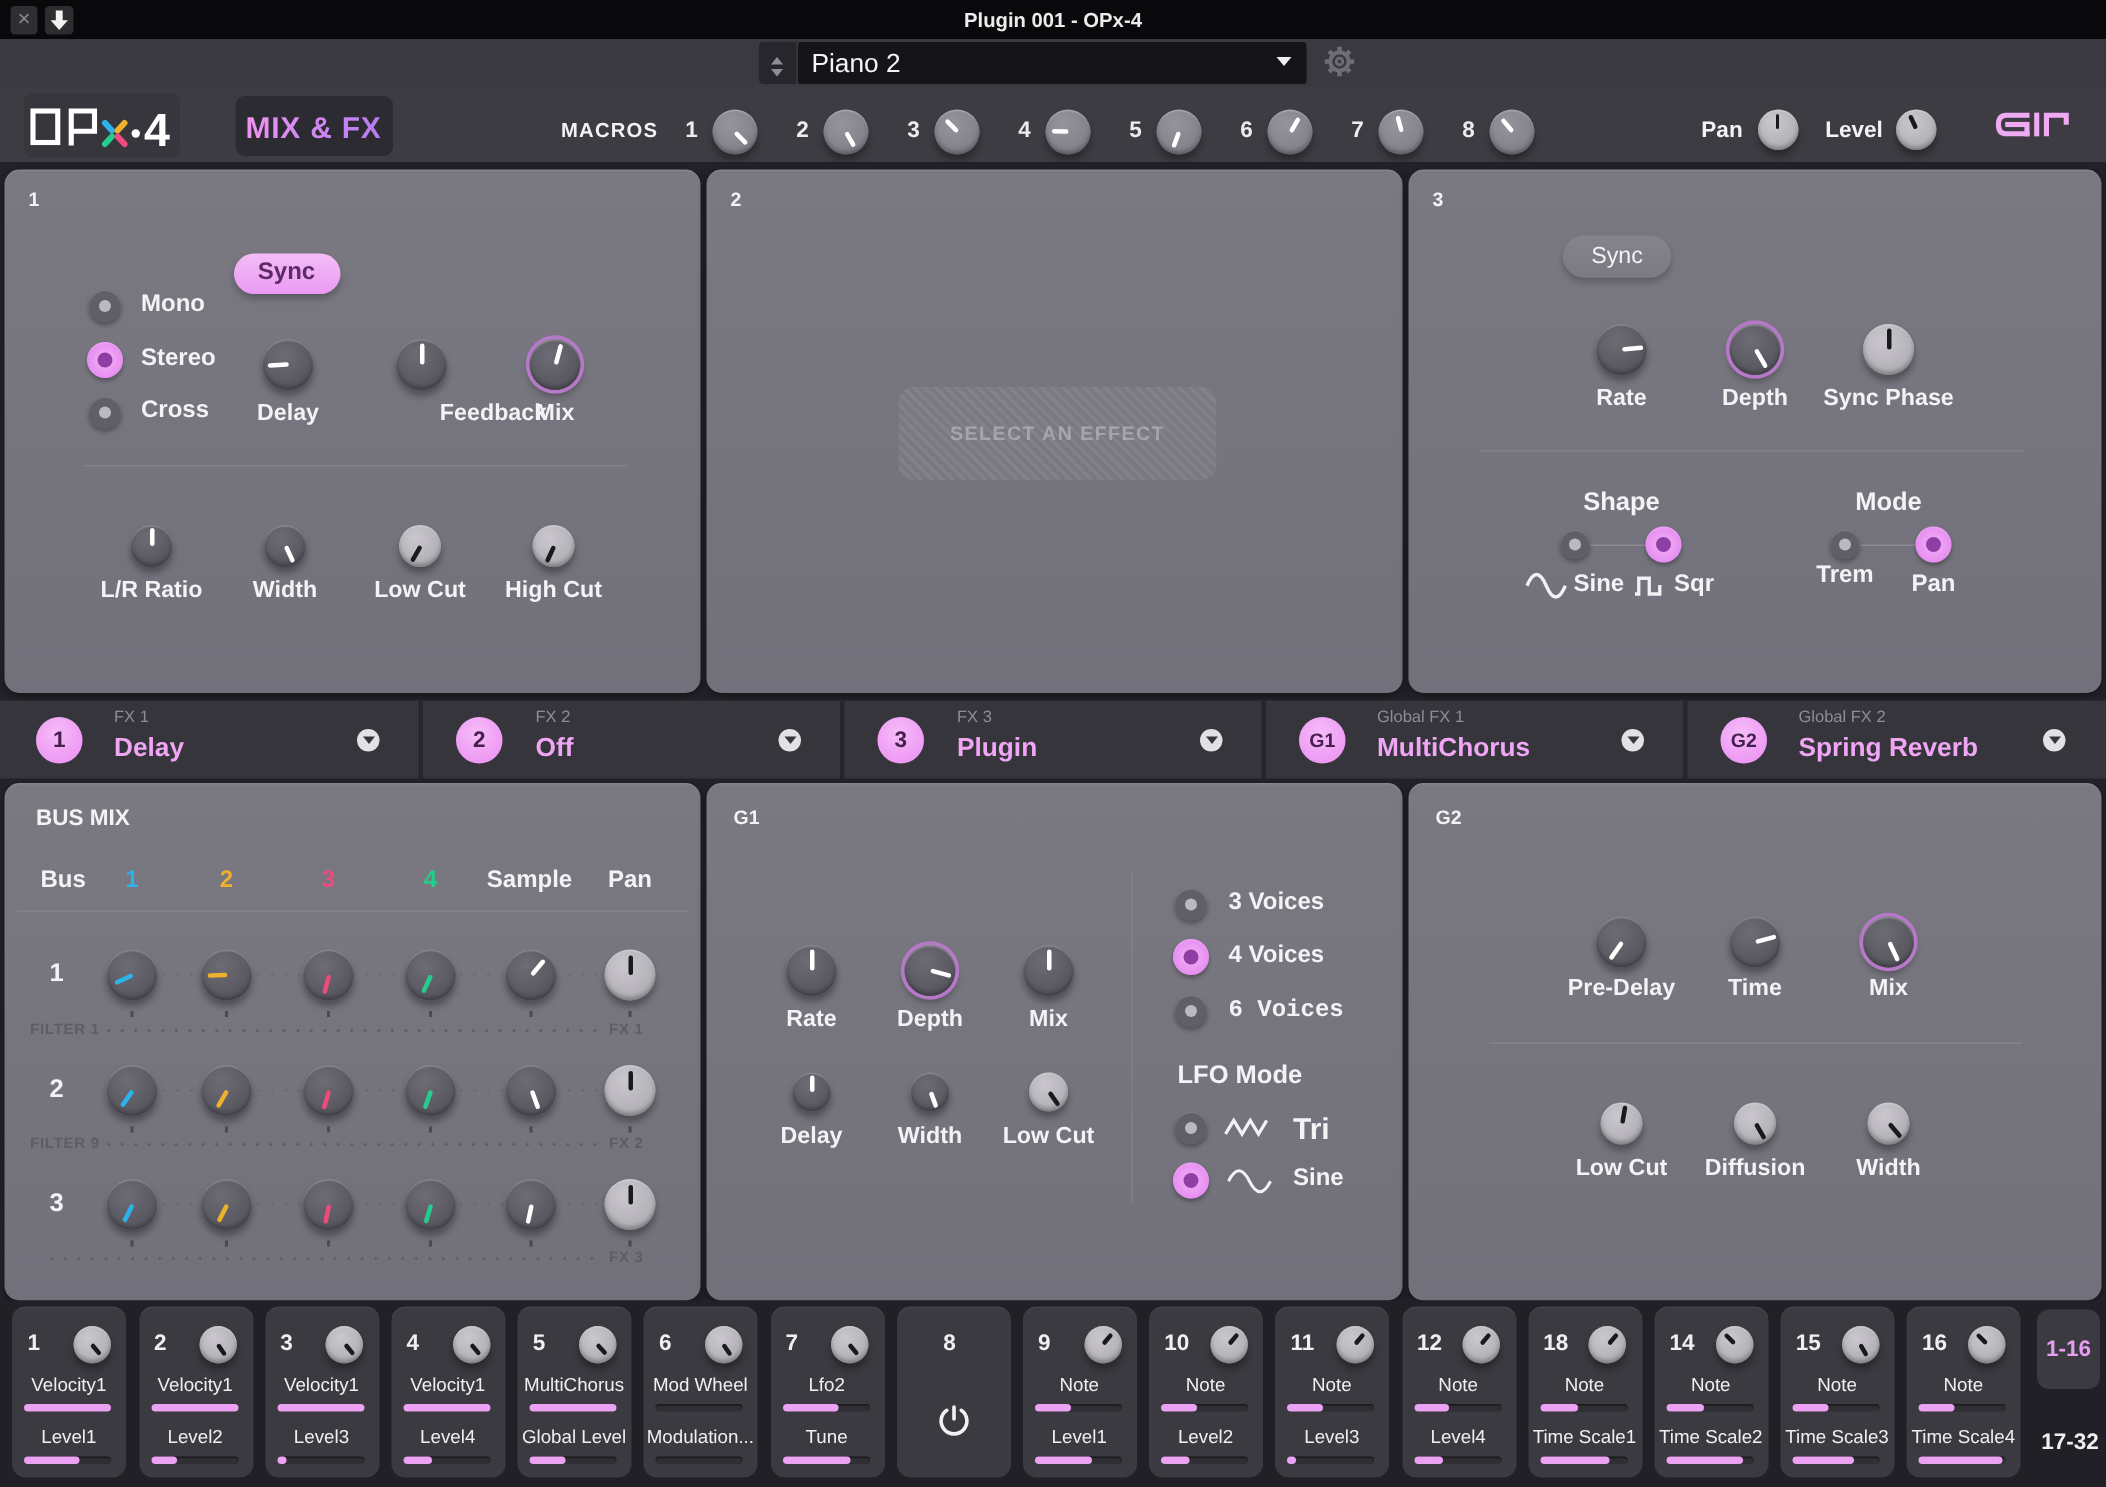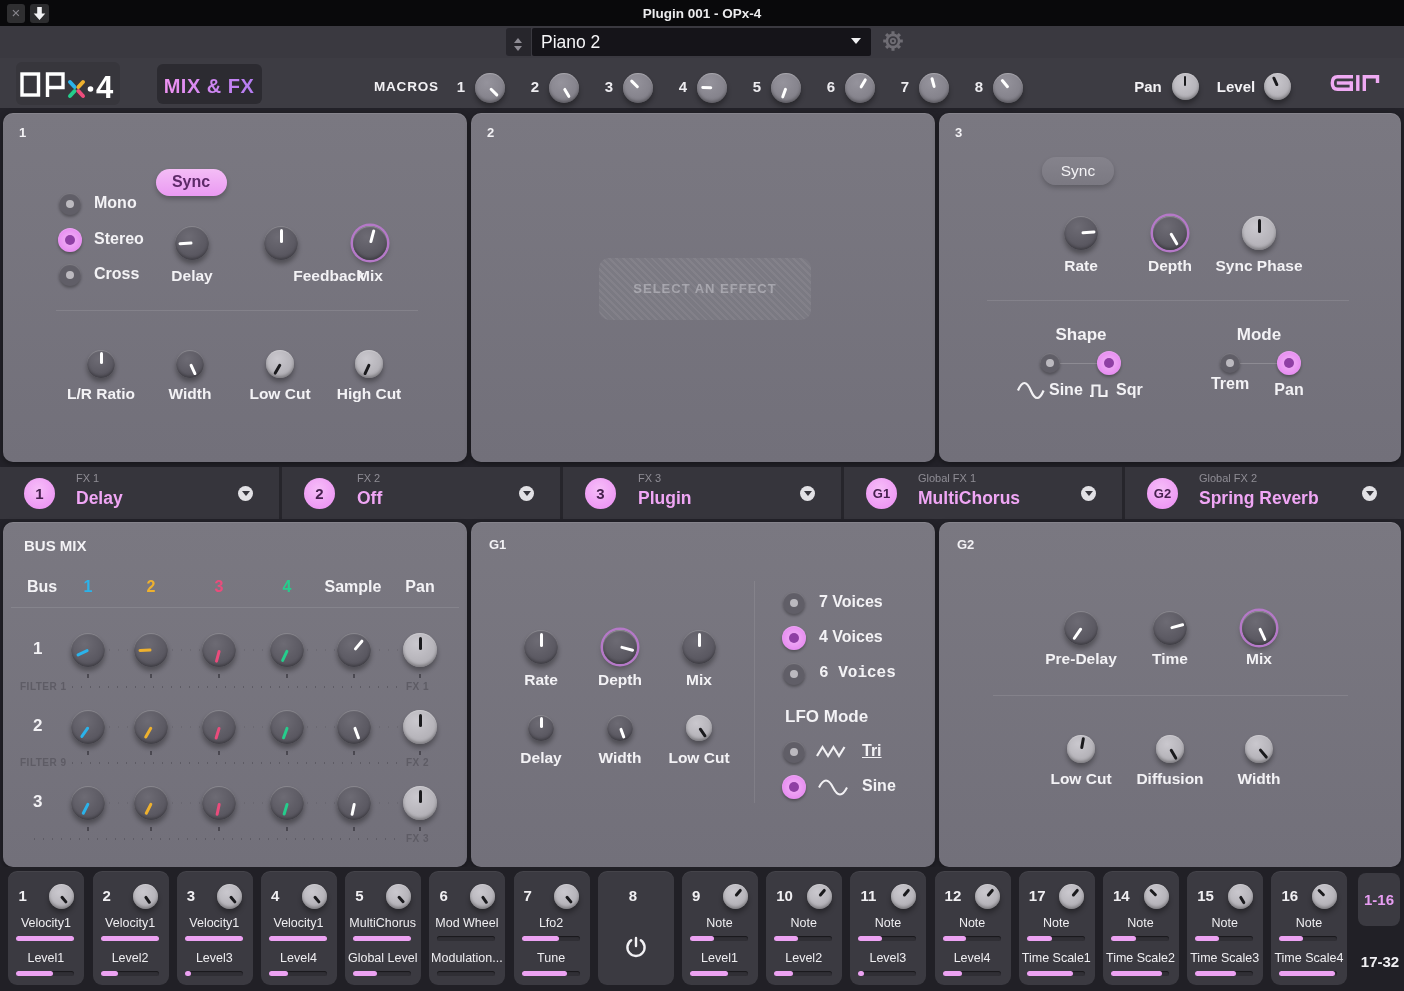--- a/index.html
+++ b/index.html
@@ -345,31 +345,31 @@
 <div class="kb " style="left:607.0px;top:715.0px;width:26px;height:26px">
       <i style="height:11px;width:3px;margin-left:-1.5px;background:#fff;transform:rotate(160deg)"></i>
     </div>
 <div class="lb" style="left:620px;top:749px;font-size:15.5px;">Width</div>
 <div class="kb lt" style="left:686.0px;top:715.0px;width:26px;height:26px">
       <i style="height:11px;width:3px;margin-left:-1.5px;background:#1a1a1d;transform:rotate(145deg)"></i>
     </div>
 <div class="lb" style="left:699px;top:749px;font-size:15.5px;">Low Cut</div>
 <div class="vline" style="left:754px;top:581px;height:222px"></div>
 <div class="rd" style="left:783.0px;top:592.0px;width:22px;height:22px"></div>
-<div class="ll" style="left:819px;top:593px;font-size:16px;">7 Voices</div>
+<div class="ll" style="left:819px;top:593px;font-size:16px;">3 Voices</div>
 <div class="rd on" style="left:782.0px;top:626.0px;width:24px;height:24px"></div>
 <div class="ll" style="left:819px;top:628px;font-size:16px;">4 Voices</div>
 <div class="rd" style="left:783.0px;top:663.0px;width:22px;height:22px"></div>
 <div class="ll" style="left:819px;top:664px;font-size:16px;font-family:Liberation Mono, monospace;">6 Voices</div>
 <div class="ll ttl" style="left:785px;top:707px;font-size:17px;">LFO Mode</div>
 <div class="rd" style="left:783.0px;top:741.0px;width:22px;height:22px"></div>
 <svg style="left:816px;top:744px" width="30" height="16" viewBox="0 0 30 16">
 <path d="M1 12 L6.5 3 12 12 17.5 3 23 12 28.5 3" fill="none" stroke="#f2f1f4" stroke-width="2.2"></path>
     </svg>
-<div class="ll" style="left:862px;top:742px;font-size:16px;text-decoration:underline;">Tri</div>
+<div class="ll" style="left:862px;top:742px;font-size:20px;">Tri</div>
 <div class="rd on" style="left:782.0px;top:775.0px;width:24px;height:24px"></div>
 <svg style="left:818px;top:780px" width="30" height="15" viewBox="0 0 30 15">
 <path d="M1 7.5 q3.5 -7 7 -7 t7 7 7 7 7 -7" fill="none" stroke="#f2f1f4" stroke-width="2"></path>
     </svg>
 <div class="ll" style="left:862px;top:777px;font-size:16px;">Sine</div>
 <div class="ll ttl" style="left:957px;top:537px;font-size:13px;">G2</div>
 <div class="kb " style="left:1064.0px;top:611.0px;width:34px;height:34px">
       <i style="height:14px;width:3px;margin-left:-1.5px;background:#fff;transform:rotate(215deg)"></i>
     </div>
 <div class="lb" style="left:1081px;top:650px;font-size:15.5px;">Pre-Delay</div>
@@ -540,21 +540,21 @@
     </div>
 <div class="st" style="left:972.1px;top:916px">Note</div>
 <div class="bar" style="left:942.6px;top:936px;width:58px">
       <b style="width:23px"></b>
     </div>
 <div class="st" style="left:972.1px;top:951px">Level4</div>
 <div class="bar" style="left:942.6px;top:971px;width:58px">
       <b style="width:19px"></b>
     </div>
 <div class="slot" style="left:1018.8px;width:76px"></div>
-<div class="sn" style="left:1028.8px;top:887px">17</div>
+<div class="sn" style="left:1028.8px;top:887px">18</div>
 <div class="kb lt" style="left:1059.3px;top:883.5px;width:25px;height:25px">
       <i style="height:9px;width:2.5px;margin-left:-1.2px;background:#1a1a1d;transform:rotate(40deg)"></i>
     </div>
 <div class="st" style="left:1056.3px;top:916px">Note</div>
 <div class="bar" style="left:1026.8px;top:936px;width:58px">
       <b style="width:25px"></b>
     </div>
 <div class="st" style="left:1056.3px;top:951px">Time Scale1</div>
 <div class="bar" style="left:1026.8px;top:971px;width:58px">
       <b style="width:46px"></b>

